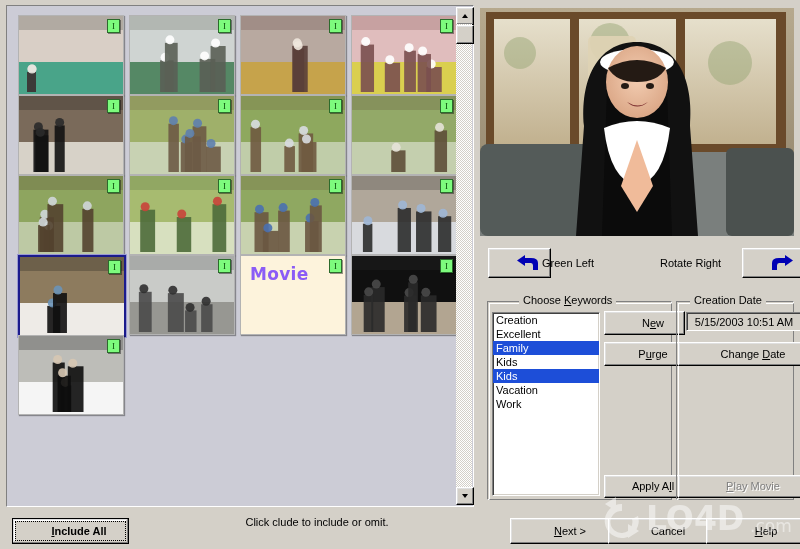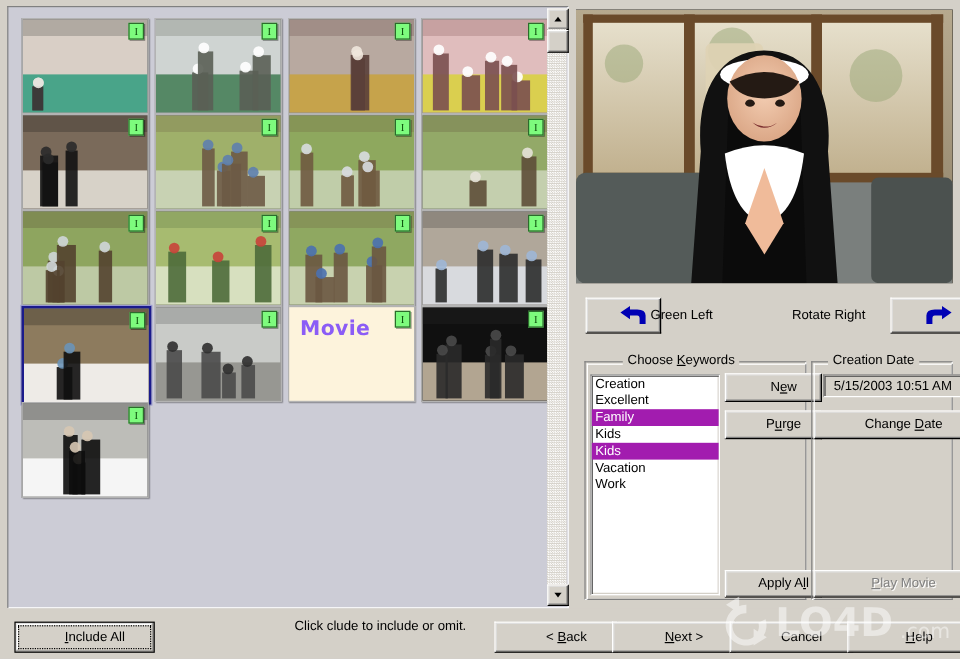--- a/index.html
+++ b/index.html
@@ -25,20 +25,21 @@
     box-shadow:inset -1px -1px 0 #808080, inset 1px 1px 0 #dfdfdf;
     display:flex;align-items:center;justify-content:center;
     font-family:"Liberation Sans", sans-serif;font-size:11px;color:#000;
     cursor:default;user-select:none;text-align:center;line-height:1.1;padding-left:17px;
   }
   .btn.disabled{color:#808080;text-shadow:1px 1px 0 #ffffff;}
   .btn.default{
     border:1px solid #000;
     box-shadow:inset -1px -1px 0 #808080, inset 1px 1px 0 #dfdfdf,
                inset -2px -2px 0 #d4d0c8, inset 2px 2px 0 #ffffff;
+    font-weight:bold;
   }
   .btn .focusring{
     position:absolute;left:3px;top:3px;right:3px;bottom:3px;
     outline:1px dotted #000;
   }
   .u{text-decoration:underline;text-underline-offset:1px;}
 
   
   #thumbpanel{
     position:absolute;left:6px;top:5px;width:468px;height:502px;
@@ -128,21 +129,21 @@
   }
 
   #keylist{
     position:absolute;left:492px;top:312px;width:106px;height:182px;
     background:#fff;overflow:hidden;
   }
   #keylist .lrow{
     height:14px;line-height:14px;padding-left:3px;font-size:11px;
     white-space:nowrap;color:#000;
   }
-  #keylist .lrow.sel{background:#a21caf;color:#ffffff;}
+  #keylist .lrow.sel{background:#1d4ed8;color:#ffffff;}
 
   #datefield{
     position:absolute;left:686px;top:312px;width:114px;height:17px;
     background:#d4d0c8;
     display:flex;align-items:center;justify-content:center;font-size:11px;
   }
 
   
   #bottombar{position:absolute;left:0;top:507px;width:800px;height:42px;background:#d4d0c8;}
   #hint{
@@ -531,23 +532,20 @@
   </div>
   <div class="btn disabled" style="left:678px;top:475px;width:114px;height:21px;">
     <span><span class="u">P</span>lay Movie</span>
   </div>
 
   <div id="bottombar">
     <div class="btn default" style="left:12px;top:11px;width:98px;height:24px;">
       <span class="focusring"></span>
       <span><span class="u">I</span>nclude All</span>
     </div>
-    <div class="btn" style="left:412px;top:11px;width:84px;height:24px;">
-      <span>&lt; <span class="u">B</span>ack</span>
-    </div>
     <div class="btn" style="left:510px;top:11px;width:84px;height:24px;">
       <span><span class="u">N</span>ext &gt;</span>
     </div>
     <div class="btn" style="left:608px;top:11px;width:84px;height:24px;">
       <span>Cancel</span>
     </div>
     <div class="btn" style="left:706px;top:11px;width:84px;height:24px;">
       <span><span class="u">H</span>elp</span>
     </div>
   </div>

